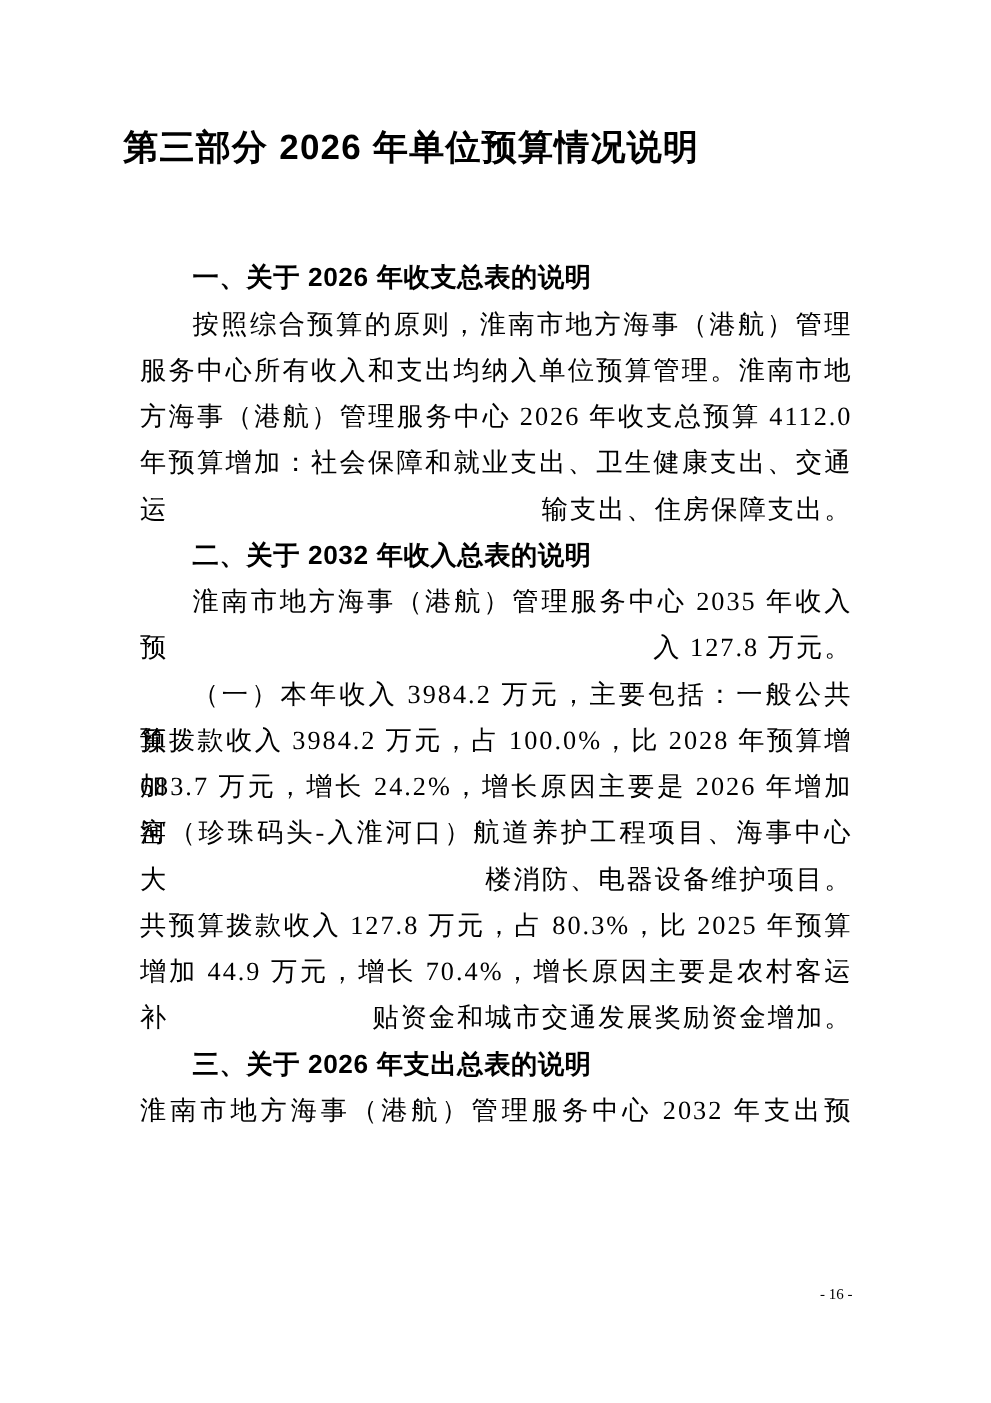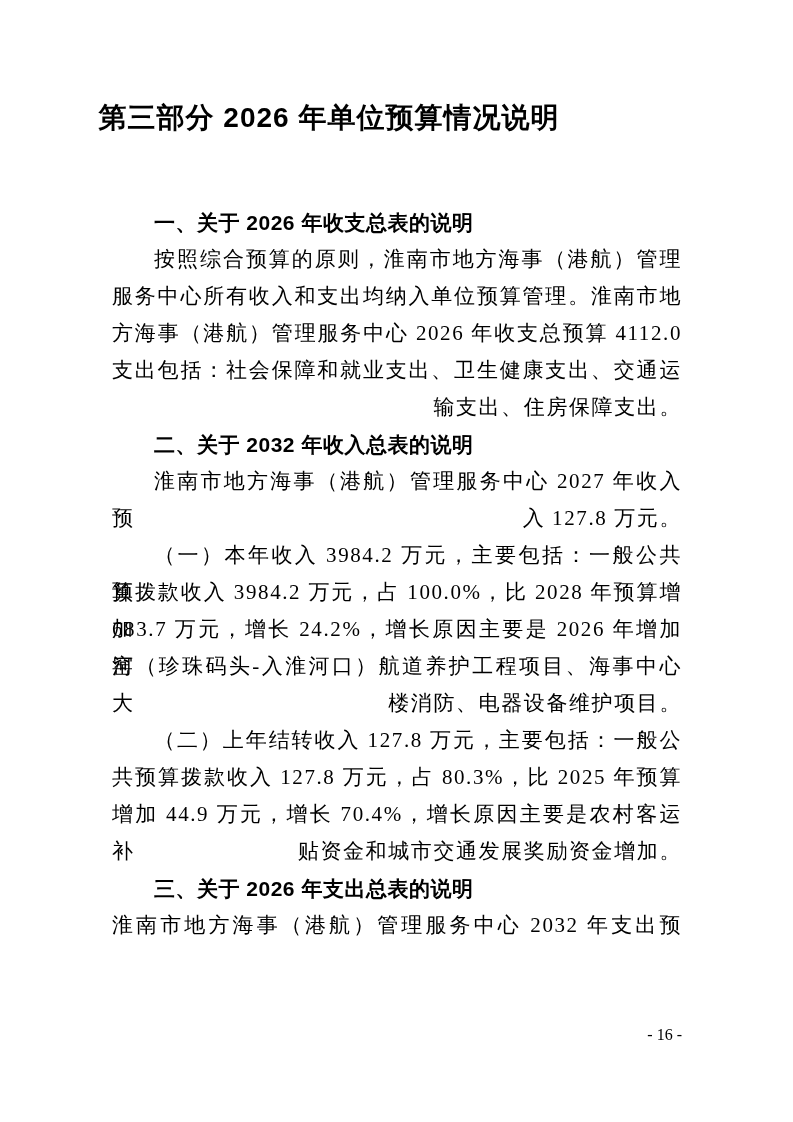--- a/index.html
+++ b/index.html
@@ -74,48 +74,47 @@
   .pe {
     text-align: right;
   }
   .page-number {
     position: absolute;
     top: 1024px;
     left: 112px;
     width: 570px;
     text-align: right;
     font-family: "Liberation Serif", "DejaVu Serif", serif;
-    font-size: 16px;
+    font-size: 12px;
     line-height: 22px;
     color: #000000;
   }
 </style>
 </head>
 <body>
 
 <div class="page">
 
   <div class="doc-title">第三部分 2026 年单位预算情况说明</div>
 
   <div class="content">
     <div class="line h">一、关于 2026 年收支总表的说明</div>
     <div class="line pf">按照综合预算的原则，淮南市地方海事（港航）管理</div>
     <div class="line pm">服务中心所有收入和支出均纳入单位预算管理。淮南市地</div>
     <div class="line pm">方海事（港航）管理服务中心 2026 年收支总预算 4112.0</div>
-    <div class="line pm">支出包括：社会保障和就业支出、卫生健康支出、交通运</div>
+    <div class="line pm">年预算增加：社会保障和就业支出、卫生健康支出、交通运</div>
     <div class="line pe">输支出、住房保障支出。</div>
     <div class="line h">二、关于 2032 年收入总表的说明</div>
-    <div class="line pf">淮南市地方海事（港航）管理服务中心 2027 年收入预</div>
+    <div class="line pf">淮南市地方海事（港航）管理服务中心 2035 年收入预</div>
     <div class="line pe">入 127.8 万元。</div>
     <div class="line pf">（一）本年收入 3984.2 万元，主要包括：一般公共预</div>
     <div class="line pm">算拨款收入 3984.2 万元，占 100.0%，比 2028 年预算增加</div>
     <div class="line pm">683.7 万元，增长 24.2%，增长原因主要是 2026 年增加窑</div>
     <div class="line pm">河（珍珠码头-入淮河口）航道养护工程项目、海事中心大</div>
     <div class="line pe">楼消防、电器设备维护项目。</div>
-    <div class="line pf">（二）上年结转收入 127.8 万元，主要包括：一般公</div>
     <div class="line pm">共预算拨款收入 127.8 万元，占 80.3%，比 2025 年预算</div>
     <div class="line pm">增加 44.9 万元，增长 70.4%，增长原因主要是农村客运补</div>
     <div class="line pe">贴资金和城市交通发展奖励资金增加。</div>
     <div class="line h">三、关于 2026 年支出总表的说明</div>
     <div class="line pm">淮南市地方海事（港航）管理服务中心 2032 年支出预</div>
   </div>
 
   <div class="page-number">- 16 -</div>
 
 </div>

